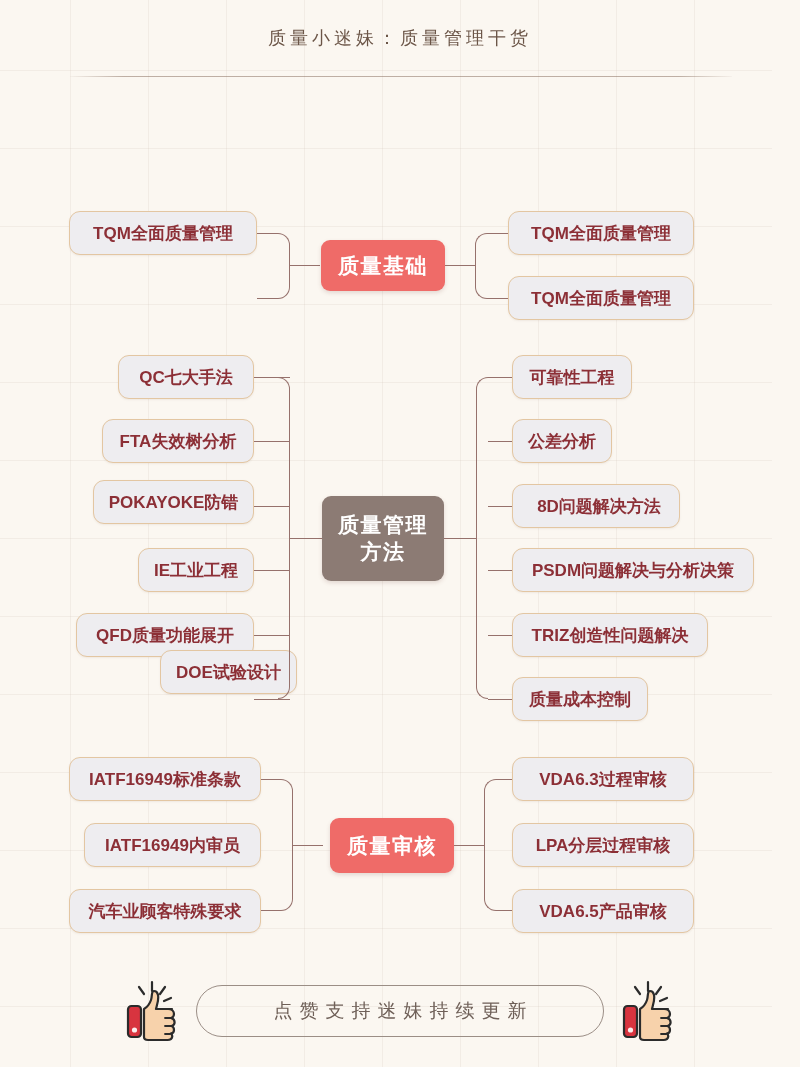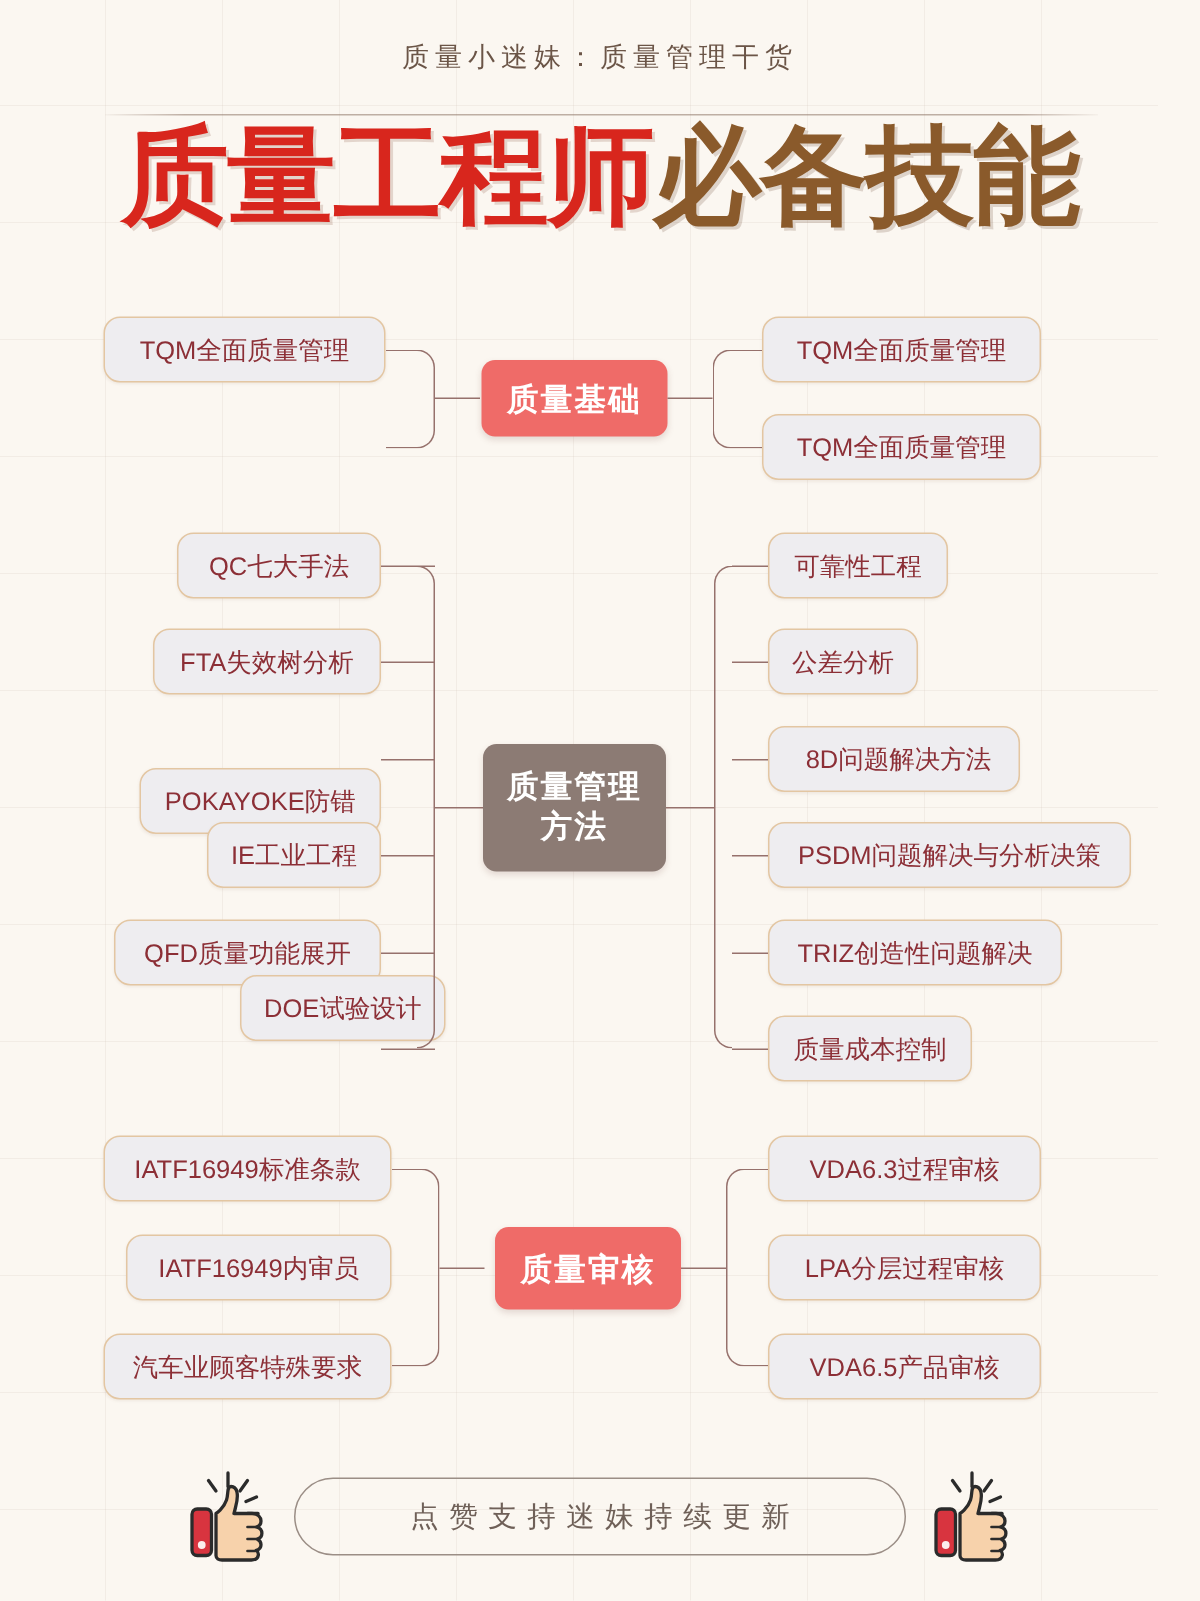--- a/index.html
+++ b/index.html
@@ -78,21 +78,21 @@
     justify-content: center;
     text-align: center;
     border-radius: 11px;
     white-space: nowrap;
   }
   .leaf {
     background: #eeedf0;
     border: 1.6px solid #e3c6a2;
     color: #8c2f36;
     font-size: 17px;
-    font-weight: 400;
+    font-weight: 700;
     height: 44px;
     padding: 0 13px;
     box-shadow: 0 1px 2px rgba(140,110,90,0.10);
   }
   .hub {
     color: #ffffff;
     font-weight: 700;
     font-size: 21px;
     letter-spacing: 1.5px;
     border-radius: 9px;
@@ -156,38 +156,37 @@
   .thumb-left { left: 122px; }
   .thumb-right { left: 618px; }
 </style>
 </head>
 <body>
 
 <div id="page">
 
   <div class="subtitle">质量小迷妹：质量管理干货</div>
   <div class="divider"></div>
-  <div class="main-title"><span class="title-red">质量工程师</span><span class="title-brown">必备技能</span></div>
 
   <div class="node leaf" style="left:69px;  top:211px; width:188px;">TQM全面质量管理</div>
 
   <div class="conn br-left" style="left:257px; top:233px; width:33px; height:66px;"></div>
   <div class="conn hline" style="left:290px; top:265px; width:30px;"></div>
 
   <div class="node hub hub-red" style="left:321px; top:240px; width:124px; height:51px;">质量基础</div>
 
   <div class="conn hline" style="left:445px; top:265px; width:30px;"></div>
   <div class="conn br-right" style="left:475px; top:233px; width:33px; height:66px;"></div>
 
   <div class="node leaf" style="left:508px; top:211px; width:186px;">TQM全面质量管理</div>
   <div class="node leaf" style="left:508px; top:276px; width:186px;">TQM全面质量管理</div>
 
   <div class="node leaf" style="left:118px; top:355px; width:136px;">QC七大手法</div>
   <div class="node leaf" style="left:102px; top:419px; width:152px;">FTA失效树分析</div>
-  <div class="node leaf" style="left:93px;  top:512px; width:161px;">POKAYOKE防错</div>
+  <div class="node leaf" style="left:93px;  top:480px; width:161px;">POKAYOKE防错</div>
   <div class="node leaf" style="left:138px; top:548px; width:116px;">IE工业工程</div>
   <div class="node leaf" style="left:76px;  top:613px; width:178px;">QFD质量功能展开</div>
   <div class="node leaf" style="left:117px; top:650px; width:137px;margin-left:43px;">DOE试验设计</div>
 
   <div class="conn hline" style="left:254px; top:377px; width:36px;"></div>
   <div class="conn hline" style="left:254px; top:441px; width:36px;"></div>
   <div class="conn hline" style="left:254px; top:506px; width:36px;"></div>
   <div class="conn hline" style="left:254px; top:570px; width:36px;"></div>
   <div class="conn hline" style="left:254px; top:635px; width:36px;"></div>
   <div class="conn hline" style="left:254px; top:699px; width:36px;"></div>

